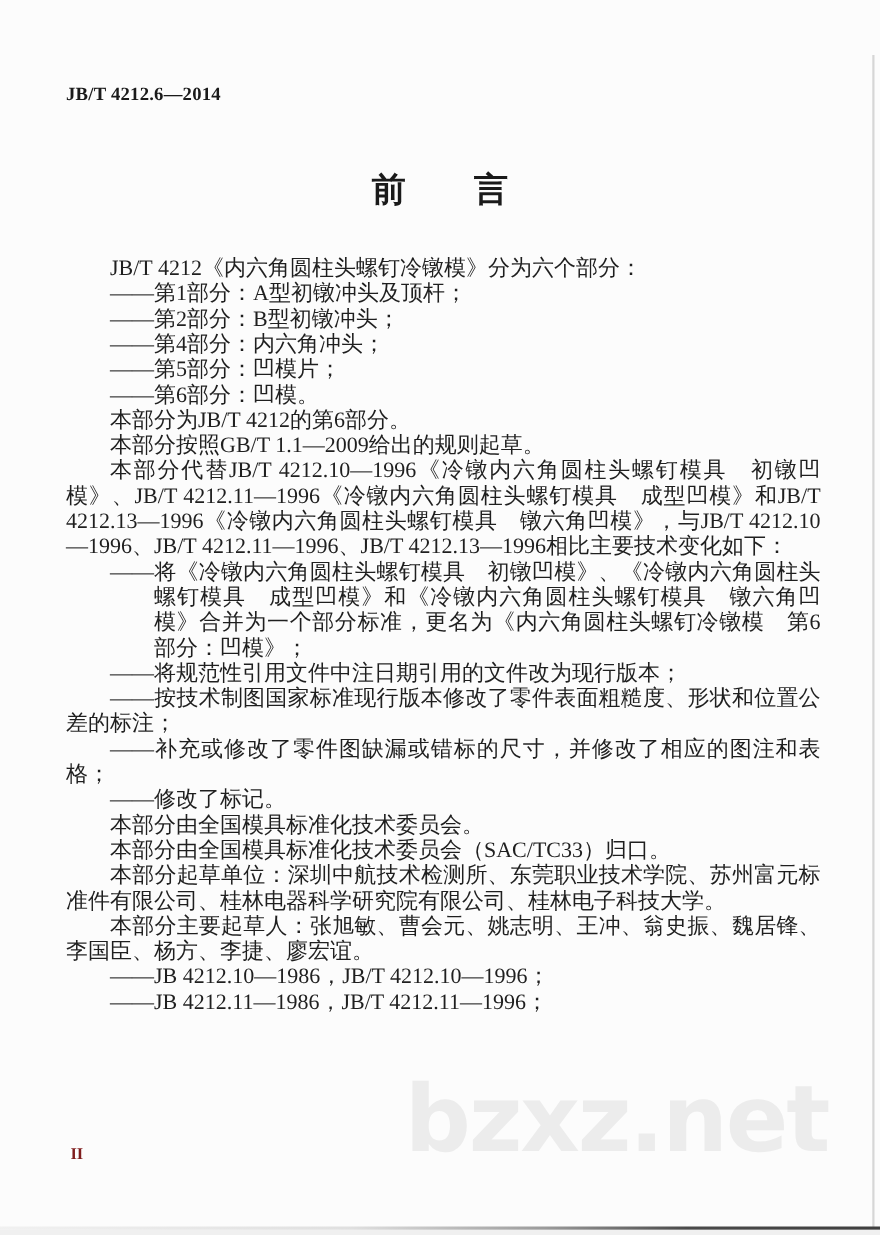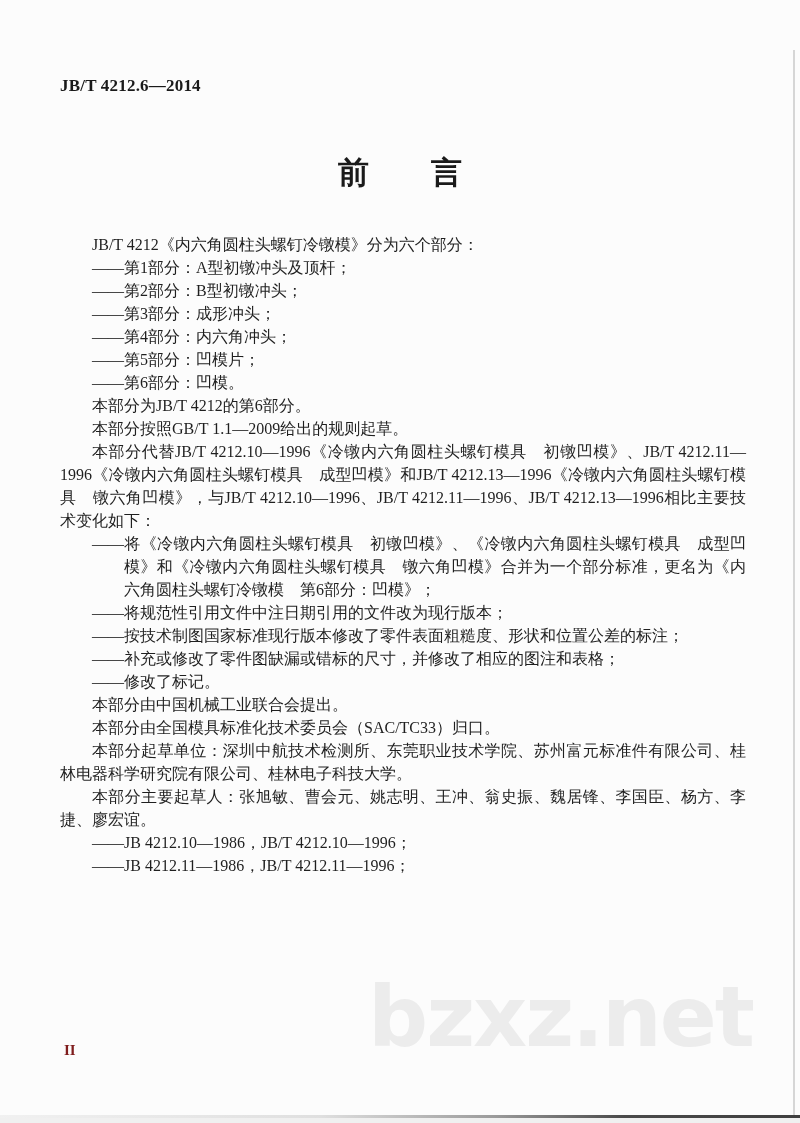--- a/index.html
+++ b/index.html
@@ -36,21 +36,21 @@
     font-size: 31px;
     font-weight: bold;
     color: #1a1a1a;
     z-index: 2;
   }
   .foreword-body {
     position: absolute;
     left: 60px;
     top: 233px;
     width: 686px;
-    font-size: 16px;
+    font-size: 20px;
     line-height: 23px;
     z-index: 2;
   }
   .para {
     margin: 0;
     text-align: justify;
     color: #1f1f1f;
   }
   .para.indent {
     text-indent: 2em;
@@ -120,33 +120,32 @@
 <div class="page">
 
   <div class="doc-header">JB/T 4212.6—2014</div>
 
   <h1 class="doc-title">前　　言</h1>
 
   <div class="foreword-body">
       <p class="para indent">JB/T 4212《内六角圆柱头螺钉冷镦模》分为六个部分：</p>
       <p class="para indent">——第1部分：A型初镦冲头及顶杆；</p>
       <p class="para indent">——第2部分：B型初镦冲头；</p>
-      <p class="para indent">——第3部分：成形冲头；</p>
       <p class="para indent">——第4部分：内六角冲头；</p>
       <p class="para indent">——第5部分：凹模片；</p>
       <p class="para indent">——第6部分：凹模。</p>
       <p class="para indent">本部分为JB/T 4212的第6部分。</p>
       <p class="para indent">本部分按照GB/T 1.1—2009给出的规则起草。</p>
       <p class="para indent">本部分代替JB/T 4212.10—1996《冷镦内六角圆柱头螺钉模具　初镦凹模》、JB/T 4212.11—1996《冷镦内六角圆柱头螺钉模具　成型凹模》和JB/T 4212.13—1996《冷镦内六角圆柱头螺钉模具　镦六角凹模》，与JB/T 4212.10—1996、JB/T 4212.11—1996、JB/T 4212.13—1996相比主要技术变化如下：</p>
       <p class="para hang">——将《冷镦内六角圆柱头螺钉模具　初镦凹模》、《冷镦内六角圆柱头螺钉模具　成型凹模》和《冷镦内六角圆柱头螺钉模具　镦六角凹模》合并为一个部分标准，更名为《内六角圆柱头螺钉冷镦模　第6部分：凹模》；</p>
       <p class="para indent">——将规范性引用文件中注日期引用的文件改为现行版本；</p>
       <p class="para indent">——按技术制图国家标准现行版本修改了零件表面粗糙度、形状和位置公差的标注；</p>
       <p class="para indent">——补充或修改了零件图缺漏或错标的尺寸，并修改了相应的图注和表格；</p>
       <p class="para indent">——修改了标记。</p>
-      <p class="para indent">本部分由中国机械工业联合会提出。</p>
+      <p class="para indent">本部分由全国模具标准化技术委员会。</p>
       <p class="para indent">本部分由全国模具标准化技术委员会（SAC/TC33）归口。</p>
       <p class="para indent">本部分起草单位：深圳中航技术检测所、东莞职业技术学院、苏州富元标准件有限公司、桂林电器科学研究院有限公司、桂林电子科技大学。</p>
       <p class="para indent">本部分主要起草人：张旭敏、曹会元、姚志明、王冲、翁史振、魏居锋、李国臣、杨方、李捷、廖宏谊。</p>
       <p class="para indent">——JB 4212.10—1986，JB/T 4212.10—1996；</p>
       <p class="para indent">——JB 4212.11—1986，JB/T 4212.11—1996；</p>
     </div>
 
   <div class="watermark">bzxz.net</div>
 
   <div class="page-number">II</div>

